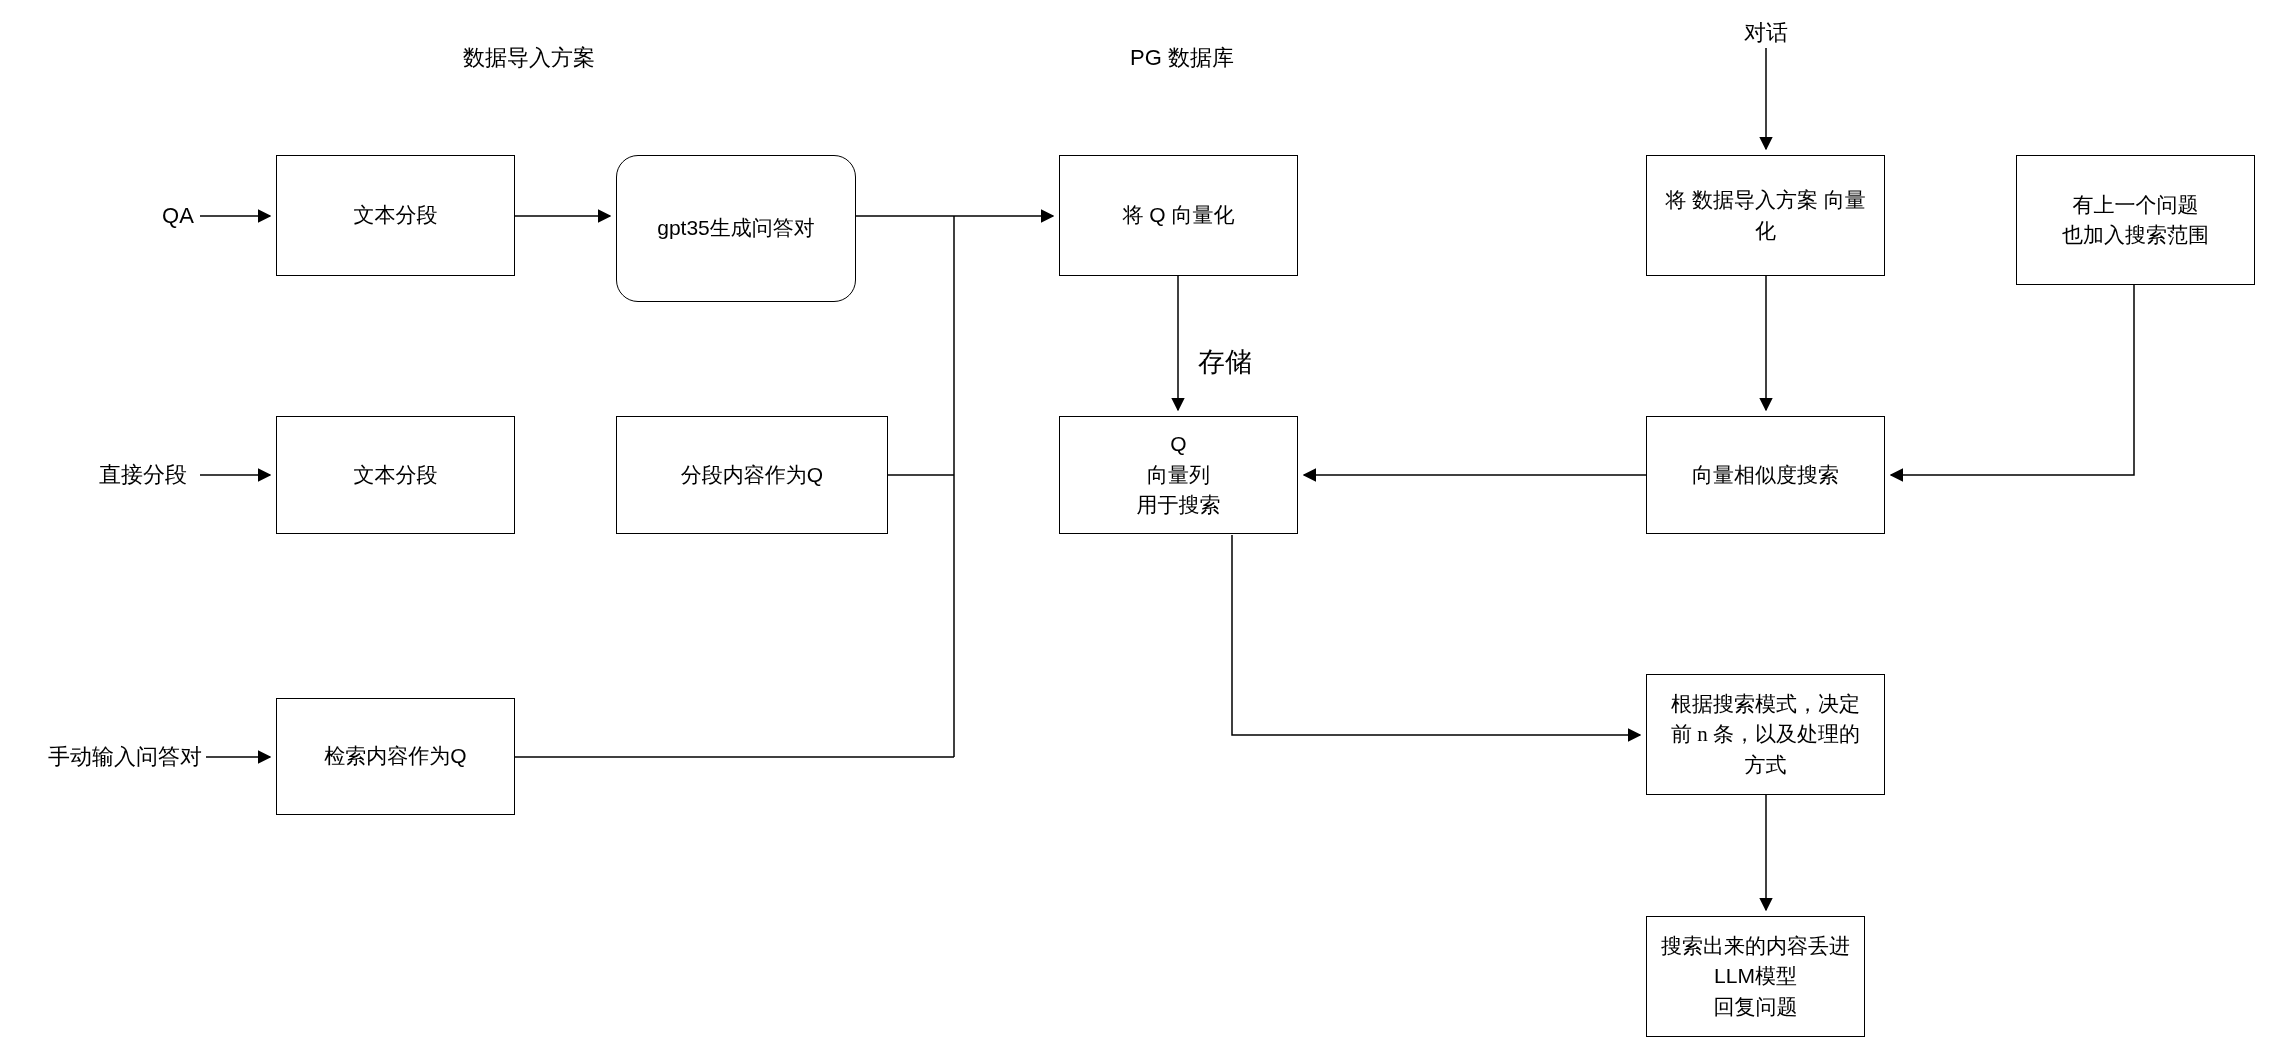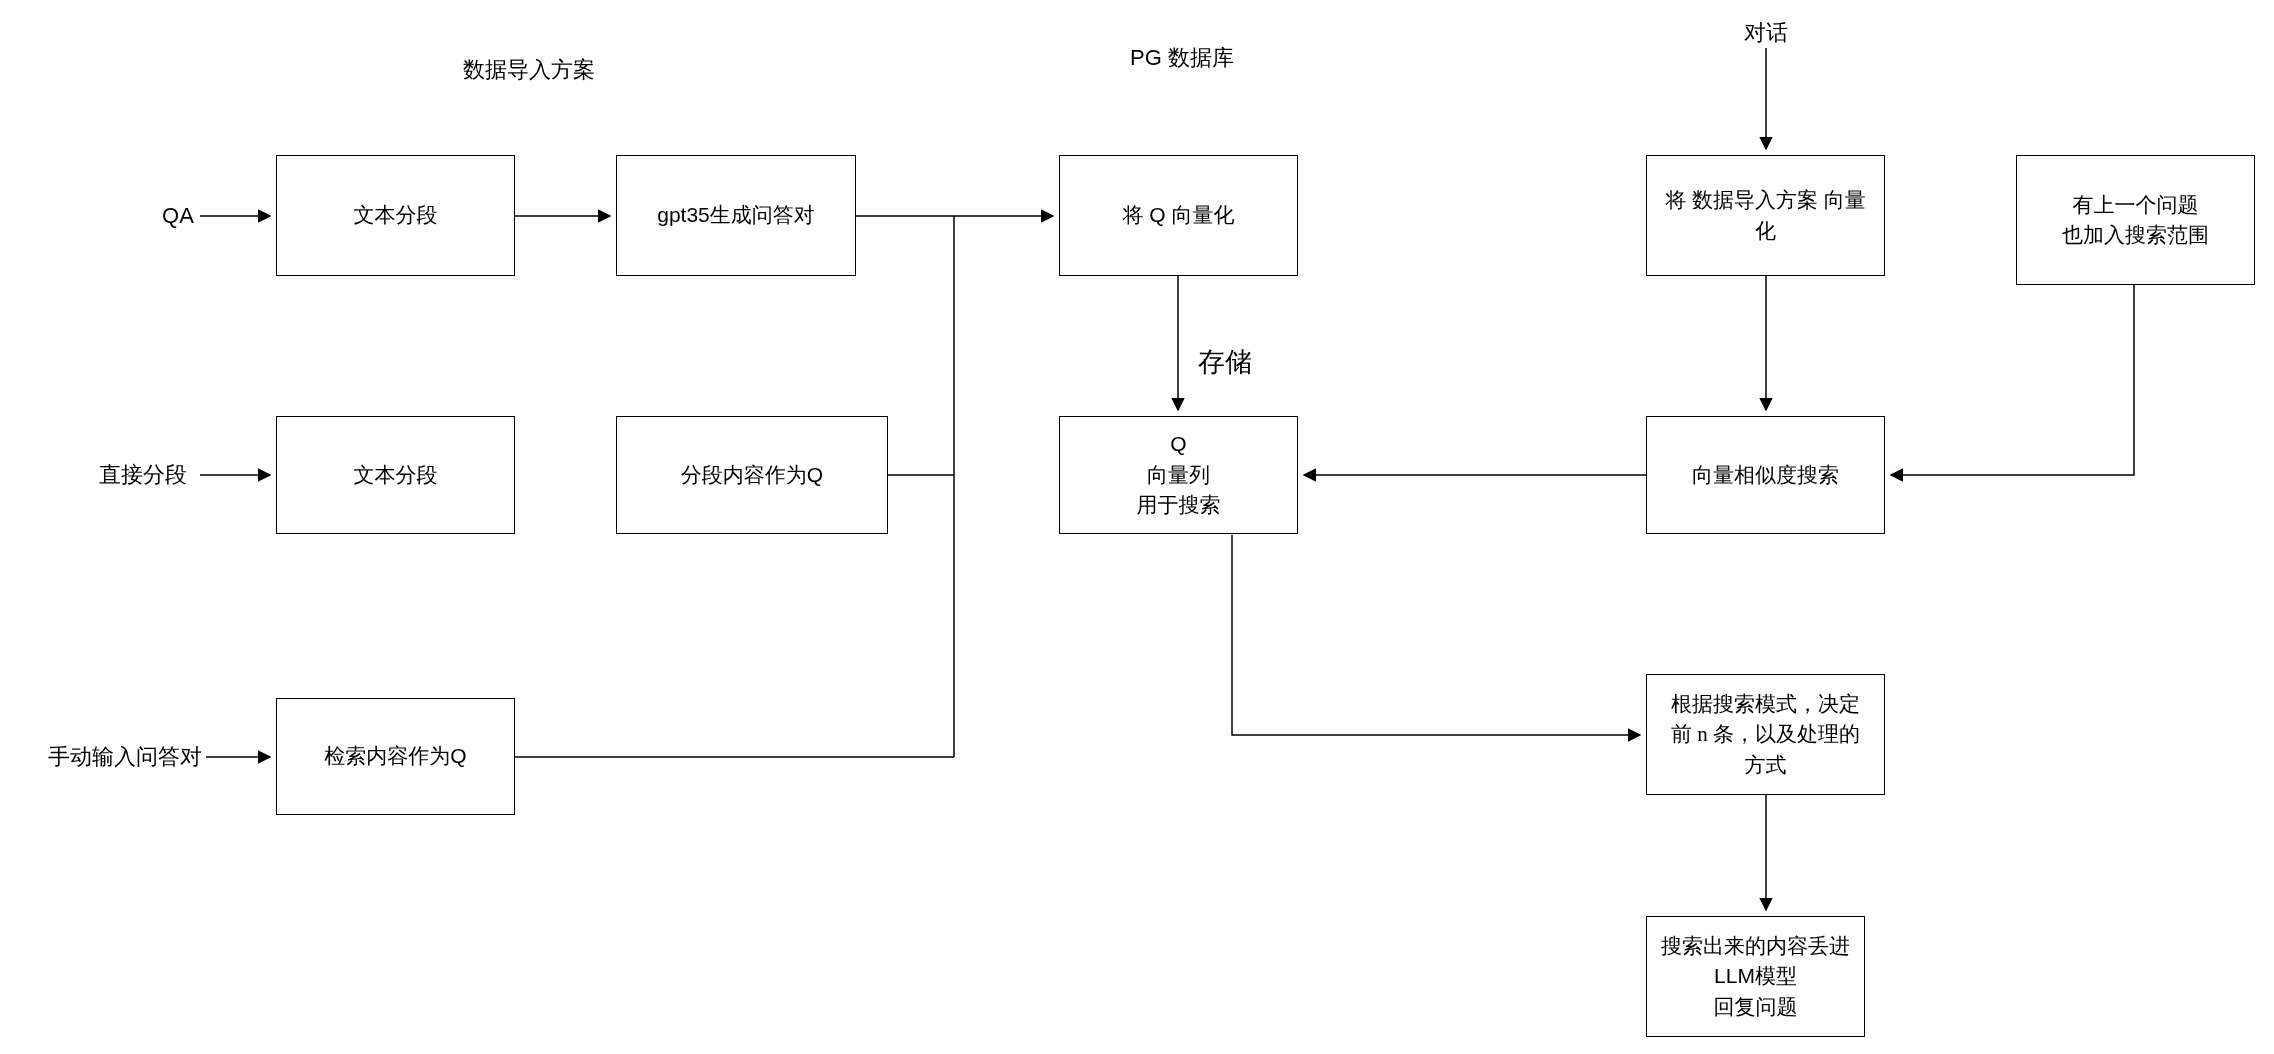--- a/index.html
+++ b/index.html
@@ -89,34 +89,34 @@
       <path d="M2134,276 V475 H1891" marker-end="url(#arrow)"></path>
 
       <path d="M1646,475 H1304" marker-end="url(#arrow)"></path>
 
       <path d="M1232,535 V735 H1640" marker-end="url(#arrow)"></path>
 
       <path d="M1766,795 V910" marker-end="url(#arrow)"></path>
     </g>
   </svg>
 
-  <div class="float-label" style="left:529px; top:70px;text-align:center;">数据导入方案</div>
+  <div class="float-label" style="left:529px; top:58px;text-align:center;">数据导入方案</div>
   <div class="float-label" style="left:1182px; top:58px;">PG 数据库</div>
   <div class="float-label" style="left:1766px; top:33px;">对话</div>
 
   <div class="float-label" style="left:178px; top:216px;">QA</div>
   <div class="float-label" style="left:143px; top:475px;">直接分段</div>
   <div class="float-label" style="left:125px; top:757px;">手动输入问答对</div>
 
   <div class="edge-label" style="left:1198px; top:344px;">存储</div>
 
   <div class="node" style="left:276px; top:155px; width:239px; height:121px;">
     <span class="node-label">文本分段</span>
   </div>
-  <div class="node" style="left:616px; top:155px; width:240px; height:121px;">
+  <div class="node" style="left:616px; top:155px; width:240px; height:147px;border-radius:22px;">
     <span class="node-label">gpt35生成问答对</span>
   </div>
   <div class="node" style="left:1059px; top:155px; width:239px; height:121px;">
     <span class="node-label">将 Q 向量化</span>
   </div>
   <div class="node" style="left:1646px; top:155px; width:239px; height:121px;">
     <span class="node-label">将 数据导入方案 向量
 化</span>
   </div>
   <div class="node" style="left:2016px; top:155px; width:239px; height:130px;">

